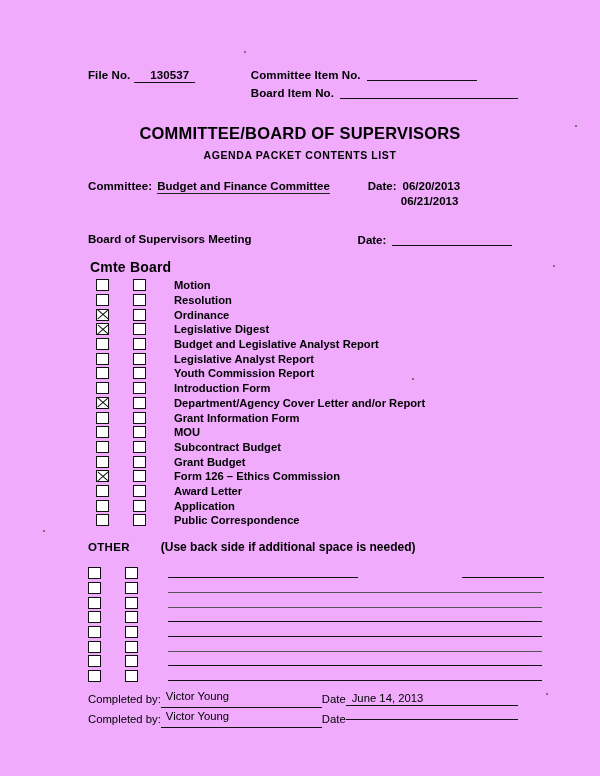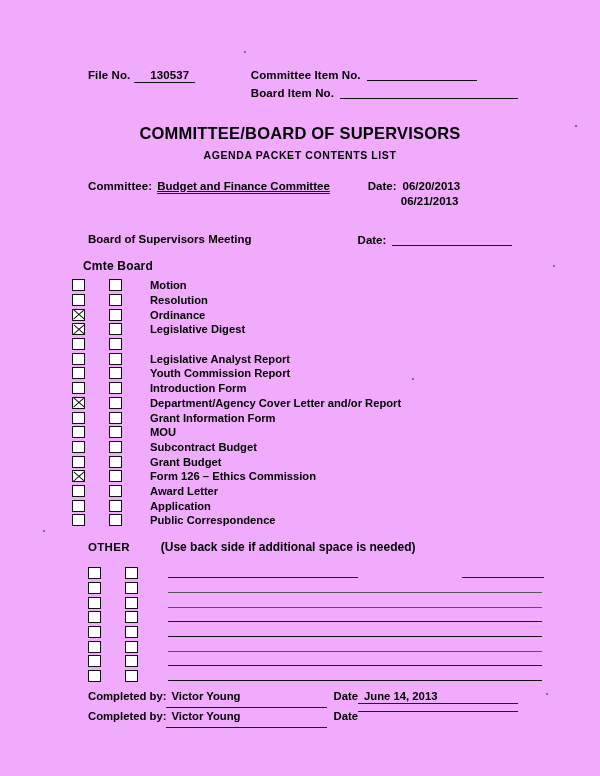--- a/index.html
+++ b/index.html
@@ -94,21 +94,20 @@
     display: flex;
     align-items: baseline;
   }
   .committee-value {
     font-size: 11.5px;
     font-weight: bold;
     border-bottom: 1.3px solid #222;
     margin-left: 5px;
     padding-bottom: 1px;
     white-space: nowrap;
-    text-decoration: underline;
   }
   #committee-dates {
     margin-left: 38px;
     font-size: 11.5px;
     font-weight: bold;
     line-height: 15px;
     white-space: nowrap;
   }
   #committee-dates .date-label { margin-right: 6px; }
 
@@ -131,32 +130,32 @@
     display: flex;
     align-items: flex-end;
     font-size: 11.5px;
     font-weight: bold;
   }
   .bm-rule { width: 120px; height: 12px; margin-left: 6px; }
 
   
   #cmte-board-heading {
     position: absolute;
-    left: 83px;
+    left: 90px;
     top: 259px;
-    font-size: 12px;
+    font-size: 14px;
     font-weight: bold;
     letter-spacing: .2px;
     white-space: nowrap;
   }
 
   
   #checklist {
     position: absolute;
-    left: 72px;
+    left: 96px;
     top: 278px;
     width: 440px;
   }
   .check-row {
     display: flex;
     align-items: center;
     height: 14.7px;
   }
   .cb {
     width: 13px;
@@ -235,34 +234,34 @@
 
   
   #footer {
     position: absolute;
     left: 88px;
     top: 690px;
     width: 430px;
   }
   .footer-row {
     display: flex;
-    align-items: flex-start;
+    align-items: center;
     margin-bottom: 2px;
     font-size: 11.3px;
-    font-weight: bold;
+    font-weight: normal;
     white-space: nowrap;
   }
   .footer-row .f-label { flex: none; }
   .footer-name {
     border-bottom: 1.4px solid #111;
     padding: 0 4px 5px 5px;
     min-width: 152px;
     flex: none;
   }
-  .footer-row .f-date-label { margin-left: 6px; flex: none; }
+  .footer-row .f-date-label { flex: none; }
   .footer-date {
     border-bottom: 1.4px solid #111;
     padding: 0 4px 1px 6px;
     flex: 1;
   }
 
   
   .speck {
     position: absolute;
     background: #5a5a5a;
@@ -334,20 +333,21 @@
         <span class="check-label">Ordinance</span>
       </div>
       <div class="check-row">
         <span class="cb cmte checked"></span>
         <span class="cb board"></span>
         <span class="check-label">Legislative Digest</span>
       </div>
       <div class="check-row">
         <span class="cb cmte"></span>
         <span class="cb board"></span>
+        <span class="check-label">Budget and Legislative Analyst Report</span>
       </div>
       <div class="check-row">
         <span class="cb cmte"></span>
         <span class="cb board"></span>
         <span class="check-label">Legislative Analyst Report</span>
       </div>
       <div class="check-row">
         <span class="cb cmte"></span>
         <span class="cb board"></span>
         <span class="check-label">Youth Commission Report</span>

